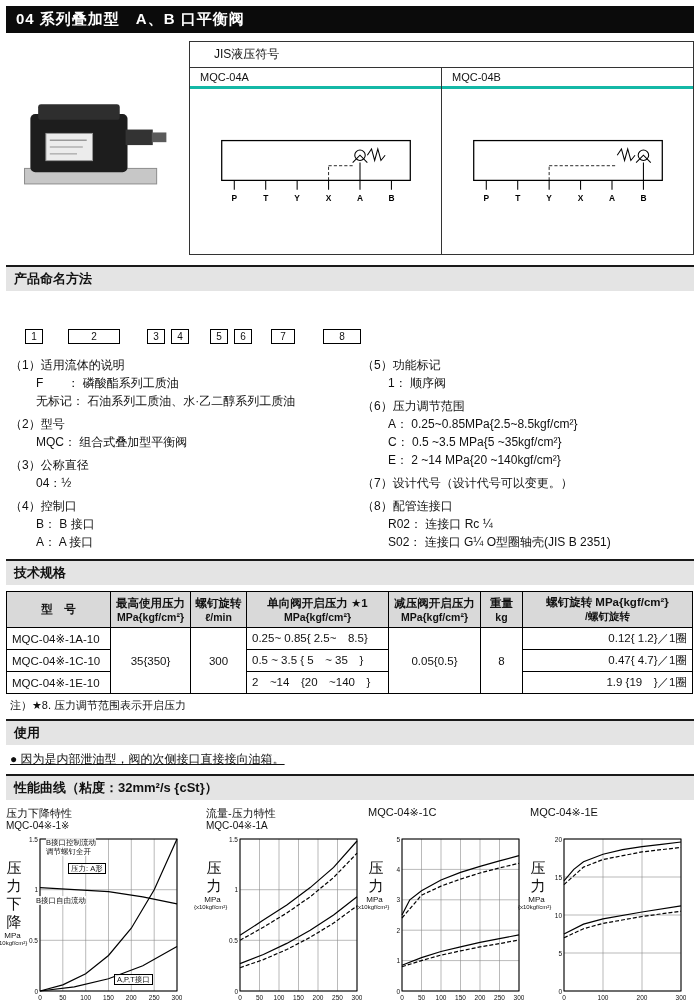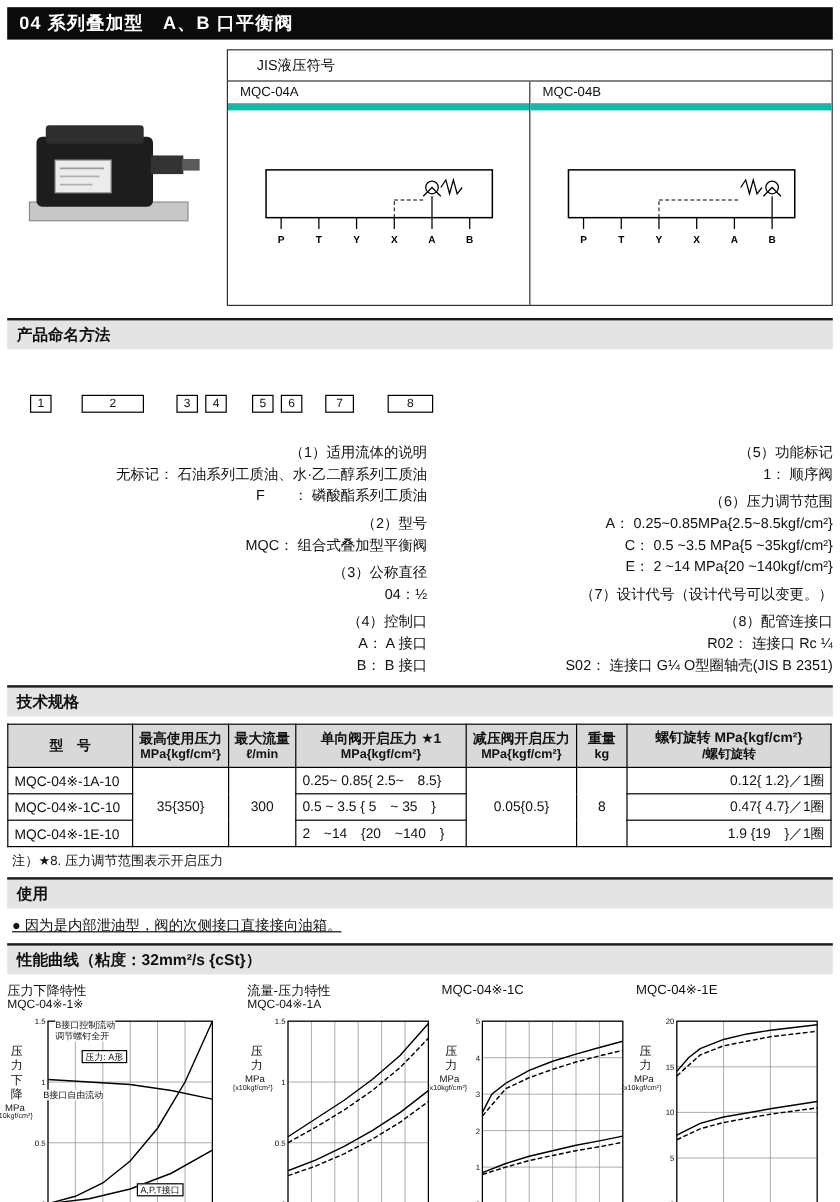--- a/index.html
+++ b/index.html
@@ -9,35 +9,35 @@
 
   .title-bar { background:#0b0b0b; color:#fff; font-size:15px; font-weight:bold; padding:4px 10px; margin:2px 0 8px 0; letter-spacing:1px; }
 
   .top-section { display:flex; gap:8px; height:214px; margin-bottom:10px; }
   .photo-wrap { width:175px; display:flex; align-items:center; justify-content:center; }
   .jis-box { flex:1; border:1px solid #333; display:flex; flex-direction:column; }
   .jis-header { border-bottom:1px solid #333; font-size:12px; padding:4px 0 4px 24px; }
   .jis-cols { flex:1; display:flex; }
   .jis-col { flex:1; display:flex; flex-direction:column; }
   .jis-col + .jis-col { border-left:1px solid #333; }
-  .jis-label { font-size:11px; padding:3px 0 3px 10px; border-bottom:6px solid #14b8a6; }
+  .jis-label { font-size:11px; padding:3px 0 3px 10px; border-bottom:3px solid #14b8a6; }
   .sym-wrap { flex:1; display:flex; align-items:center; justify-content:center; padding:2px 4px; }
   .s-rect { fill:none; stroke:#000; stroke-width:1.2; }
   .s-ln { fill:none; stroke:#000; stroke-width:1; }
   .s-dash { stroke:#000; stroke-width:0.8; stroke-dasharray:3 2; fill:none; }
   .s-tick { stroke:#000; stroke-width:1; }
   .s-port { font-size:8px; text-anchor:middle; font-weight:bold; }
 
   .section-bar { background:#e4e4e4; border-top:2px solid #1a1a1a; font-size:13px; font-weight:bold; padding:3px 8px; margin:6px 0; }
 
   .code-wrap { position:relative; margin-left:18px; height:52px; }
   .model-code { font-size:21px; font-weight:bold; letter-spacing:1px; white-space:nowrap; }
   .code-box { position:absolute; top:32px; height:15px; border:1px solid #000; font-size:10px; display:flex; align-items:center; justify-content:center; background:#fff; }
 
-  .exp-cols { display:flex; font-size:12px; line-height:1.5; margin:14px 0 8px 4px;text-align:right; }
+  .exp-cols { display:flex; font-size:12px; line-height:1.5; margin:2px 0 8px 4px; }
   .exp-left { width:352px; padding-right:6px; }
   .exp-right { flex:1; }
   .exp-head { margin-top:5px; }
   .exp-line { padding-left:26px; }
 
   table.specs { border-collapse:collapse; width:686px; margin:2px 0 4px 0; table-layout:fixed; }
   table.specs th, table.specs td { border:1px solid #000; font-size:11.5px; }
   table.specs th { background:#d9d9d9; font-weight:bold; padding:3px 2px; }
   table.specs th .unit { display:block; font-size:10.5px; }
   table.specs td { padding:3px 5px; height:22px; }
@@ -45,21 +45,21 @@
   .td-r { text-align:right; }
   .note-line { font-size:11px; margin:3px 0 6px 4px; }
   .usage-line { font-size:12px; margin:4px 0 6px 4px;text-decoration:underline; }
 
   .charts-row { display:flex; gap:4px; margin-top:2px; }
   .chart { position:relative; }
   .chart-title { font-size:11px; height:14px; }
   .chart-sub { font-size:10px; height:13px; }
   .chart-body { display:flex; align-items:flex-start; }
   .ylab { width:16px; margin-top:26px; text-align:center; }
-  .ylab-cn { font-size:10px; line-height:1.2; word-break:break-all; }
+  .ylab-cn { font-size:15px; line-height:1.2; word-break:break-all; }
   .ylab-u1 { font-size:8px; white-space:nowrap; margin-left:-3px; }
   .ylab-u2 { font-size:6px; white-space:nowrap; margin-left:-12px; }
   .xlab { font-size:9px; text-align:center; margin-left:16px; }
   .ann { position:absolute; font-size:7.5px; line-height:1.2; background:rgba(255,255,255,0.85); }
   .ann.boxed { border:1px solid #000; padding:0 2px; }
 </style>
 </head>
 <body>
 
 <div class="page">
@@ -148,29 +148,29 @@
     <div class="code-box" style="left:147px;width:18px">4</div>
     <div class="code-box" style="left:186px;width:18px">5</div>
     <div class="code-box" style="left:210px;width:18px">6</div>
     <div class="code-box" style="left:247px;width:24px">7</div>
     <div class="code-box" style="left:299px;width:38px">8</div>
   </div>
 
   <div class="exp-cols">
     <div class="exp-left">
       <div class="exp-head">（1）适用流体的说明</div>
+      <div class="exp-line">F　　： 磷酸酯系列工质油</div>
       <div class="exp-line">无标记： 石油系列工质油、水·乙二醇系列工质油</div>
-      <div class="exp-line">F　　： 磷酸酯系列工质油</div>
       <div class="exp-head">（2）型号</div>
       <div class="exp-line">MQC： 组合式叠加型平衡阀</div>
       <div class="exp-head">（3）公称直径</div>
       <div class="exp-line">04：½</div>
       <div class="exp-head">（4）控制口</div>
+      <div class="exp-line">B： B 接口</div>
       <div class="exp-line">A： A 接口</div>
-      <div class="exp-line">B： B 接口</div>
     </div>
     <div class="exp-right">
       <div class="exp-head">（5）功能标记</div>
       <div class="exp-line">1： 顺序阀</div>
       <div class="exp-head">（6）压力调节范围</div>
       <div class="exp-line">A： 0.25~0.85MPa{2.5~8.5kgf/cm²}</div>
       <div class="exp-line">C： 0.5 ~3.5 MPa{5 ~35kgf/cm²}</div>
       <div class="exp-line">E： 2 ~14 MPa{20 ~140kgf/cm²}</div>
       <div class="exp-head">（7）设计代号（设计代号可以变更。）</div>
       <div class="exp-head">（8）配管连接口</div>
@@ -188,21 +188,21 @@
         <col style="width:56px">
         <col style="width:142px">
         <col style="width:92px">
         <col style="width:42px">
         <col style="width:170px">
     </colgroup>
     <thead>
       <tr>
         <th><span>型　号</span></th>
         <th><span>最高使用压力</span><span class="unit">MPa{kgf/cm²}</span></th>
-        <th><span>最大流量</span><span class="unit">ℓ/min</span></th>
+        <th><span>螺钉旋转</span><span class="unit">ℓ/min</span></th>
         <th><span>单向阀开启压力 ★1</span><span class="unit">MPa{kgf/cm²}</span></th>
         <th><span>减压阀开启压力</span><span class="unit">MPa{kgf/cm²}</span></th>
         <th><span>重量</span><span class="unit">kg</span></th>
         <th><span>螺钉旋转 MPa{kgf/cm²}</span><span class="unit">/螺钉旋转</span></th>
       </tr>
     </thead>
     <tbody>
       <tr>
         <td>MQC-04※-1A-10</td>
         <td class="td-c" rowspan="3">35{350}</td>

